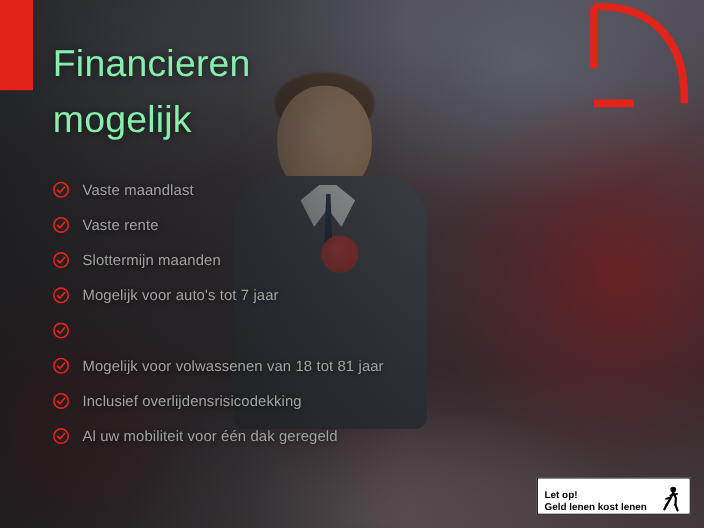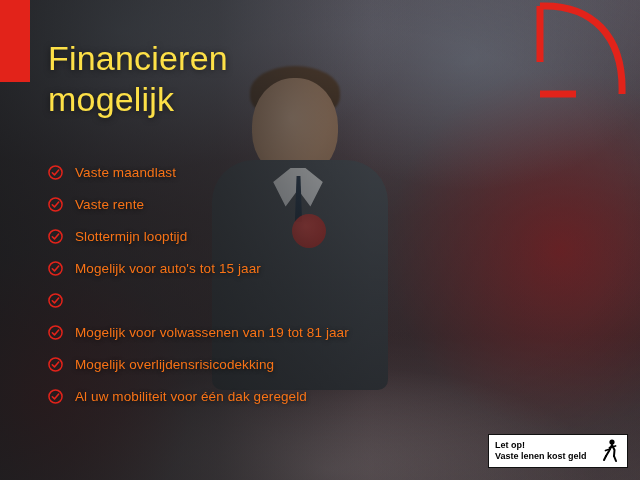--- a/index.html
+++ b/index.html
@@ -108,62 +108,62 @@
     right: 8px; top: 2px;
     width: 96px; height: 108px;
     overflow: hidden;
   }
   .arc-mark svg { display: block; }
 
   
   .headline {
     position: absolute;
     left: 48px; top: 38px;
-    color: #fde047;
+    color: #86efac;
     font-size: 34px;
     line-height: 1.22;
     font-weight: 400;
     letter-spacing: 0.2px;
     text-shadow: 0 1px 6px rgba(0,0,0,0.55);
     max-width: 340px;
   }
-  .headline .l2 { display: block; }
+  .headline .l2 { display: block; margin-top: 10px; }
 
   
   .bullets {
     position: absolute;
     left: 48px; top: 156px;
     width: 420px;
   }
   .bullet {
     display: flex;
     align-items: center;
     height: 32px;
-    color: #f97316;
+    color: #a3a3a3;
     font-size: 13.5px;
     letter-spacing: 0.1px;
     text-shadow: 0 1px 4px rgba(0,0,0,0.6);
   }
   .check {
     flex: 0 0 auto;
     width: 15px; height: 15px;
     margin-right: 12px;
     position: relative;
   }
   .check svg { display: block; }
 
   
   .disclaimer {
     position: absolute;
     right: 12px; bottom: 12px;
     background: #ffffff;
     border: 1px solid #111;
     width: 140px; height: 34px;
     display: flex;
-    align-items: center;
+    align-items: flex-end;
     padding: 0 6px;
     box-sizing: border-box;
   }
   .disclaimer-text {
     font-size: 9px;
     font-weight: bold;
     color: #000;
     line-height: 1.25;
     flex: 1 1 auto;
   }
@@ -227,78 +227,78 @@
       <span>Vaste rente</span>
     </div>
 
     <div class="bullet">
       <span class="check">
         <svg width="15" height="15" viewBox="0 0 16 16" aria-hidden="true">
           <circle cx="8" cy="8" r="7" fill="none" stroke="#e2231a" stroke-width="1.6"></circle>
           <path d="M4.6 8.3 L6.9 10.6 L11.4 5.4" fill="none" stroke="#e2231a" stroke-width="1.7" stroke-linecap="round" stroke-linejoin="round"></path>
         </svg>
       </span>
-      <span>Slottermijn looptijd</span>
-    </div>
-
-    <div class="bullet">
-      <span class="check">
-        <svg width="15" height="15" viewBox="0 0 16 16" aria-hidden="true">
-          <circle cx="8" cy="8" r="7" fill="none" stroke="#e2231a" stroke-width="1.6"></circle>
-          <path d="M4.6 8.3 L6.9 10.6 L11.4 5.4" fill="none" stroke="#e2231a" stroke-width="1.7" stroke-linecap="round" stroke-linejoin="round"></path>
-        </svg>
-      </span>
-      <span>Mogelijk voor auto's tot 15 jaar</span>
-    </div>
-
-    <div class="bullet">
-      <span class="check">
-        <svg width="15" height="15" viewBox="0 0 16 16" aria-hidden="true">
-          <circle cx="8" cy="8" r="7" fill="none" stroke="#e2231a" stroke-width="1.6"></circle>
-          <path d="M4.6 8.3 L6.9 10.6 L11.4 5.4" fill="none" stroke="#e2231a" stroke-width="1.7" stroke-linecap="round" stroke-linejoin="round"></path>
-        </svg>
-      </span>
-    </div>
-
-    <div class="bullet">
-      <span class="check">
-        <svg width="15" height="15" viewBox="0 0 16 16" aria-hidden="true">
-          <circle cx="8" cy="8" r="7" fill="none" stroke="#e2231a" stroke-width="1.6"></circle>
-          <path d="M4.6 8.3 L6.9 10.6 L11.4 5.4" fill="none" stroke="#e2231a" stroke-width="1.7" stroke-linecap="round" stroke-linejoin="round"></path>
-        </svg>
-      </span>
-      <span>Mogelijk voor volwassenen van 19 tot 81 jaar</span>
-    </div>
-
-    <div class="bullet">
-      <span class="check">
-        <svg width="15" height="15" viewBox="0 0 16 16" aria-hidden="true">
-          <circle cx="8" cy="8" r="7" fill="none" stroke="#e2231a" stroke-width="1.6"></circle>
-          <path d="M4.6 8.3 L6.9 10.6 L11.4 5.4" fill="none" stroke="#e2231a" stroke-width="1.7" stroke-linecap="round" stroke-linejoin="round"></path>
-        </svg>
-      </span>
-      <span>Mogelijk overlijdensrisicodekking</span>
+      <span>Slottermijn maanden</span>
+    </div>
+
+    <div class="bullet">
+      <span class="check">
+        <svg width="15" height="15" viewBox="0 0 16 16" aria-hidden="true">
+          <circle cx="8" cy="8" r="7" fill="none" stroke="#e2231a" stroke-width="1.6"></circle>
+          <path d="M4.6 8.3 L6.9 10.6 L11.4 5.4" fill="none" stroke="#e2231a" stroke-width="1.7" stroke-linecap="round" stroke-linejoin="round"></path>
+        </svg>
+      </span>
+      <span>Mogelijk voor auto's tot 7 jaar</span>
+    </div>
+
+    <div class="bullet">
+      <span class="check">
+        <svg width="15" height="15" viewBox="0 0 16 16" aria-hidden="true">
+          <circle cx="8" cy="8" r="7" fill="none" stroke="#e2231a" stroke-width="1.6"></circle>
+          <path d="M4.6 8.3 L6.9 10.6 L11.4 5.4" fill="none" stroke="#e2231a" stroke-width="1.7" stroke-linecap="round" stroke-linejoin="round"></path>
+        </svg>
+      </span>
+    </div>
+
+    <div class="bullet">
+      <span class="check">
+        <svg width="15" height="15" viewBox="0 0 16 16" aria-hidden="true">
+          <circle cx="8" cy="8" r="7" fill="none" stroke="#e2231a" stroke-width="1.6"></circle>
+          <path d="M4.6 8.3 L6.9 10.6 L11.4 5.4" fill="none" stroke="#e2231a" stroke-width="1.7" stroke-linecap="round" stroke-linejoin="round"></path>
+        </svg>
+      </span>
+      <span>Mogelijk voor volwassenen van 18 tot 81 jaar</span>
+    </div>
+
+    <div class="bullet">
+      <span class="check">
+        <svg width="15" height="15" viewBox="0 0 16 16" aria-hidden="true">
+          <circle cx="8" cy="8" r="7" fill="none" stroke="#e2231a" stroke-width="1.6"></circle>
+          <path d="M4.6 8.3 L6.9 10.6 L11.4 5.4" fill="none" stroke="#e2231a" stroke-width="1.7" stroke-linecap="round" stroke-linejoin="round"></path>
+        </svg>
+      </span>
+      <span>Inclusief overlijdensrisicodekking</span>
     </div>
 
     <div class="bullet">
       <span class="check">
         <svg width="15" height="15" viewBox="0 0 16 16" aria-hidden="true">
           <circle cx="8" cy="8" r="7" fill="none" stroke="#e2231a" stroke-width="1.6"></circle>
           <path d="M4.6 8.3 L6.9 10.6 L11.4 5.4" fill="none" stroke="#e2231a" stroke-width="1.7" stroke-linecap="round" stroke-linejoin="round"></path>
         </svg>
       </span>
       <span>Al uw mobiliteit voor één dak geregeld</span>
     </div>
 
   </div>
 
   <div class="disclaimer">
     <div class="disclaimer-text">
       <span>Let op!</span>
-      <span>Vaste lenen kost geld</span>
+      <span>Geld lenen kost lenen</span>
     </div>
     <div class="walk-icon">
       <svg width="20" height="26" viewBox="0 0 20 26" aria-hidden="true">
         <circle cx="11" cy="4" r="2.6" fill="#000"></circle>
         <path d="M11 7 L8 13 L5 18" fill="none" stroke="#000" stroke-width="2" stroke-linecap="round"></path>
         <path d="M11 7 L13.5 12 L13 18" fill="none" stroke="#000" stroke-width="2" stroke-linecap="round"></path>
         <path d="M8.5 9.5 L14.5 8" fill="none" stroke="#000" stroke-width="1.8" stroke-linecap="round"></path>
         <path d="M9 11 L4.5 12.5" fill="none" stroke="#000" stroke-width="1.8" stroke-linecap="round"></path>
         <path d="M5 18 L3 22" fill="none" stroke="#000" stroke-width="2" stroke-linecap="round"></path>
         <path d="M13 18 L15 23" fill="none" stroke="#000" stroke-width="2" stroke-linecap="round"></path>

